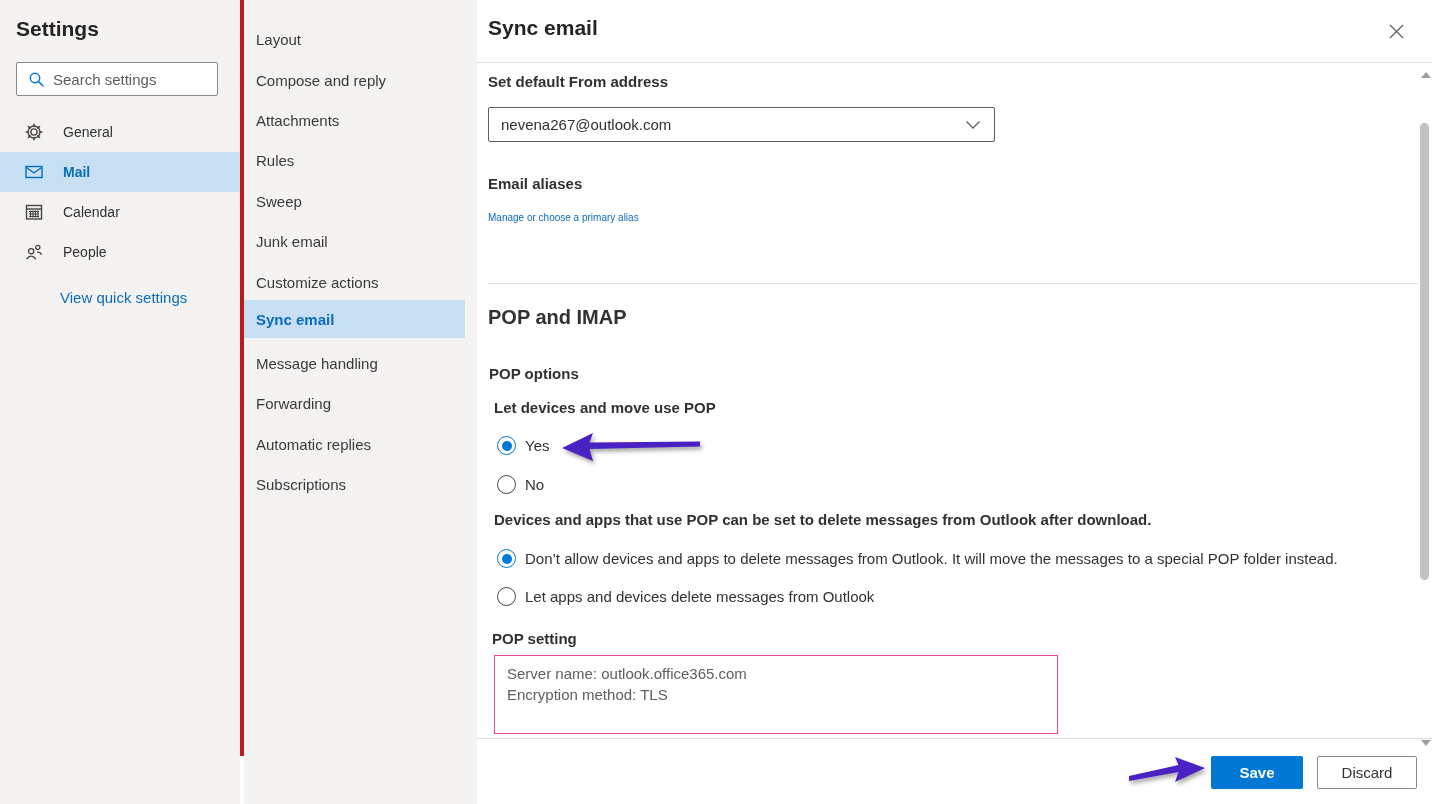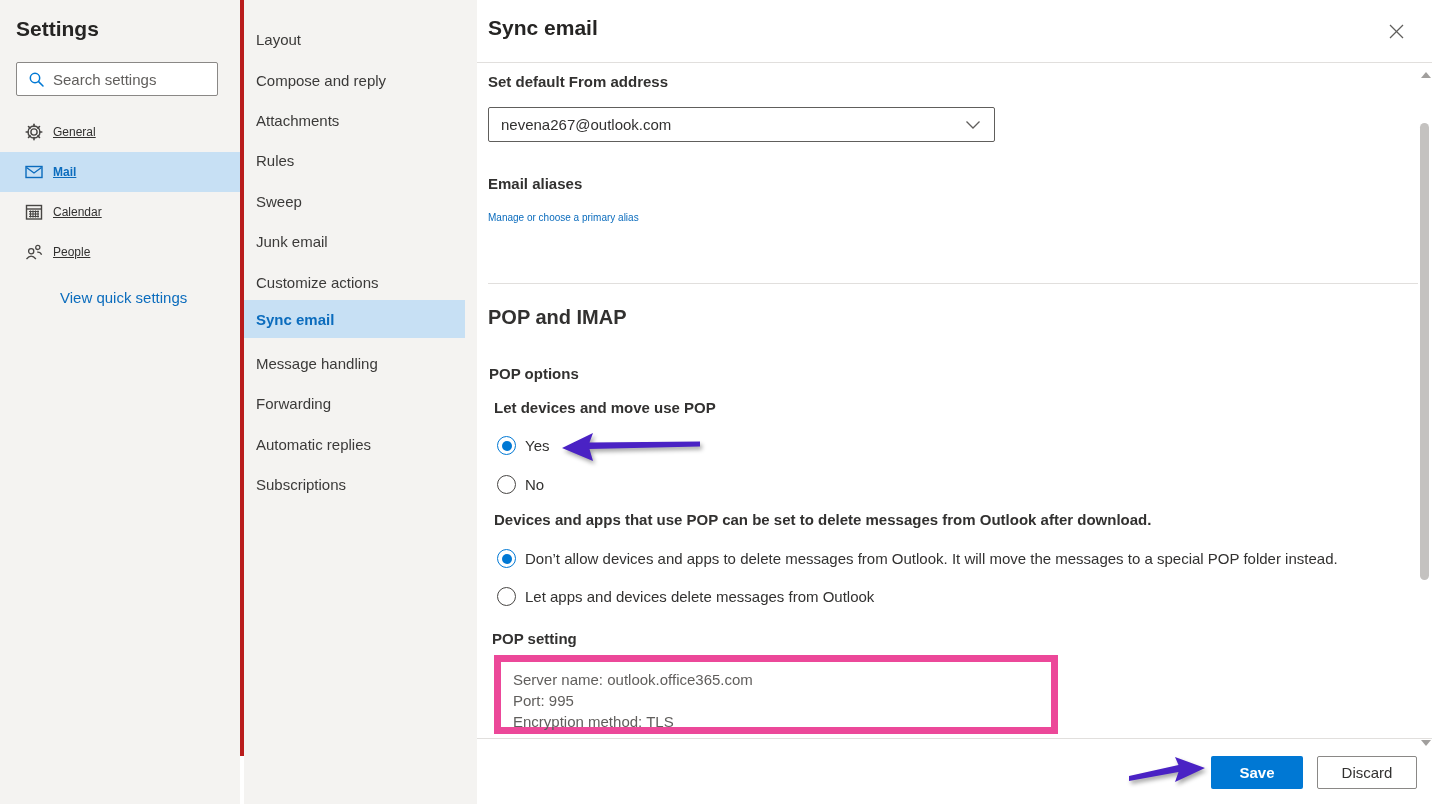--- a/index.html
+++ b/index.html
@@ -13,21 +13,21 @@
   .settings-title { left:16px; top:17px; font-size:21px; font-weight:600; color:#252423; }
   .searchbox { left:16px; top:62px; width:202px; height:34px; background:#fff;
                border:1px solid #8a8886; border-radius:2px; display:flex; align-items:center; }
   .searchbox svg { margin-left:11px; flex:0 0 auto; }
   .searchbox input { border:none; outline:none; background:transparent; width:150px;
                      margin-left:8px; font-size:15px; color:#323130;
                      font-family:"Liberation Sans",sans-serif; }
   .searchbox input::placeholder { color:#605e5c; }
   .side-item { left:0; width:240px; height:40px; display:flex; align-items:center; cursor:pointer; }
   .side-item .ic { width:18px; height:18px; margin-left:25px; flex:0 0 auto; }
-  .side-item .lbl { margin-left:10px; font-size:12px; color:#323130;text-decoration:underline; }
+  .side-item .lbl { margin-left:20px; font-size:14px; color:#323130; }
   .side-item.sel { background:#c7e0f4; }
   .side-item.sel .lbl { color:#0b6cbd; font-weight:600;text-align:center; }
   .quick-link { left:60px; top:289px; font-size:15px; color:#0b6cbd; cursor:pointer; }
 
   
   #midnav { left:244px; top:0; width:233px; height:804px; background:#f4f3f1; }
   .nav-item { left:0; width:221px; height:40px; display:flex; align-items:center;
               padding-left:12px; font-size:15px; color:#3b3a39; cursor:pointer; }
   .nav-item.sel { background:#c7e0f4; height:38px; color:#0b6cbd; font-weight:600; }
 
@@ -47,21 +47,21 @@
   .link { font-size:10px; color:#0b6cbd; cursor:pointer;text-align:right; }
   .divider2 { left:11px; top:283px; width:930px; height:1px; background:#e1dfdd; }
   .big-heading { left:11px; top:306px; font-size:20px; font-weight:600; color:#323130; }
 
   .radio { width:19px; height:19px; border-radius:50%; background:#fff; cursor:pointer; }
   .radio.off { border:1px solid #484644; }
   .radio.on  { border:1.5px solid #0078d4; display:flex; align-items:center; justify-content:center; }
   .radio.on::after { content:""; width:10px; height:10px; border-radius:50%; background:#0078d4; }
   .radio-lbl { font-size:15px; color:#323130; }
 
-  .popbox { left:17px; top:655px; width:564px; height:79px; border:7px solid #ec4899;
+  .popbox { left:17px; top:655px; width:564px; height:79px; border:1px solid #ec4899;
             background:#fff; padding:7px 12px; }
   .popbox div { font-size:15px; color:#605e5c; line-height:21px; }
 
   
   #footer { left:477px; top:738px; width:955px; height:66px; background:#fff;
             border-top:1px solid #e1dfdd; }
   .btn { height:33px; border-radius:2px; font-size:15px; font-weight:600;
          display:flex; align-items:center; justify-content:center; cursor:pointer; }
   .btn-save { left:734px; top:17px; width:92px; background:#0078d4; color:#fff; border:none; }
   .btn-discard { left:840px; top:17px; width:100px; background:#fff; color:#323130;
@@ -209,21 +209,20 @@
     <div class="abs radio on" style="left:20px; top:549px"></div>
     <div class="abs radio-lbl" style="left:48px; top:550px; width:860px">Don’t allow devices and apps to delete messages from Outlook. It will move the messages to a special POP folder instead.</div>
 
     <div class="abs radio off" style="left:20px; top:587px"></div>
     <div class="abs radio-lbl" style="left:48px; top:588px">Let apps and devices delete messages from Outlook</div>
 
     <div class="abs sec-label" style="left:15px; top:630px">POP setting</div>
 
     <div class="abs popbox">
       <div>Server name: outlook.office365.com</div>
-      <div>Port: 995</div>
       <div>Encryption method: TLS</div>
     </div>
   </div>
 
   <div id="footer" class="abs">
     <svg class="abs annot" style="left:650px; top:16px" width="80" height="36" viewBox="0 0 80 36">
       <polygon points="78,13 48,2 51.5,10 2,21 2,26 51.5,17 48,27" fill="#4a22c4"></polygon>
     </svg>
     <button class="abs btn btn-save">Save</button>
     <button class="abs btn btn-discard">Discard</button>

